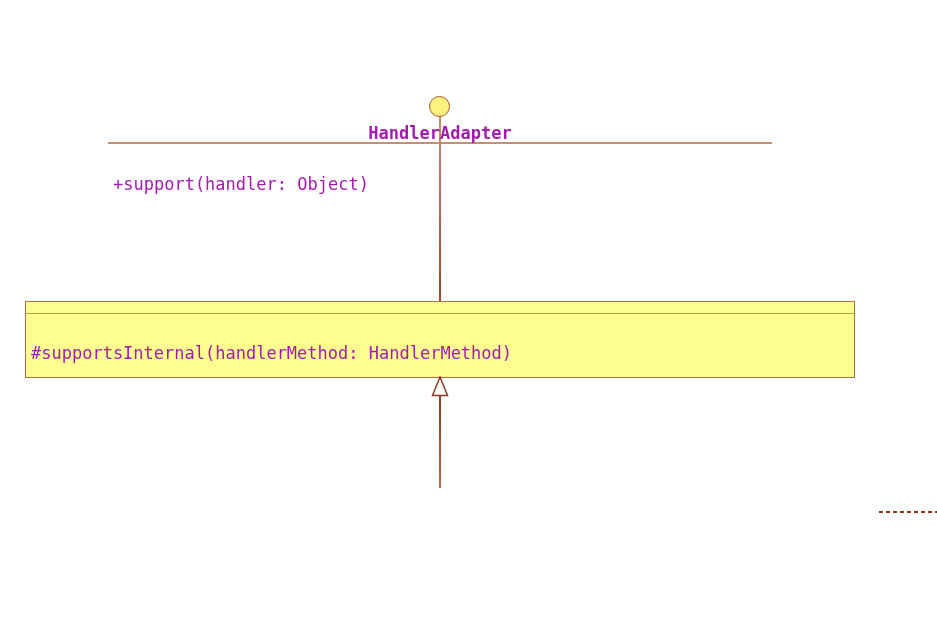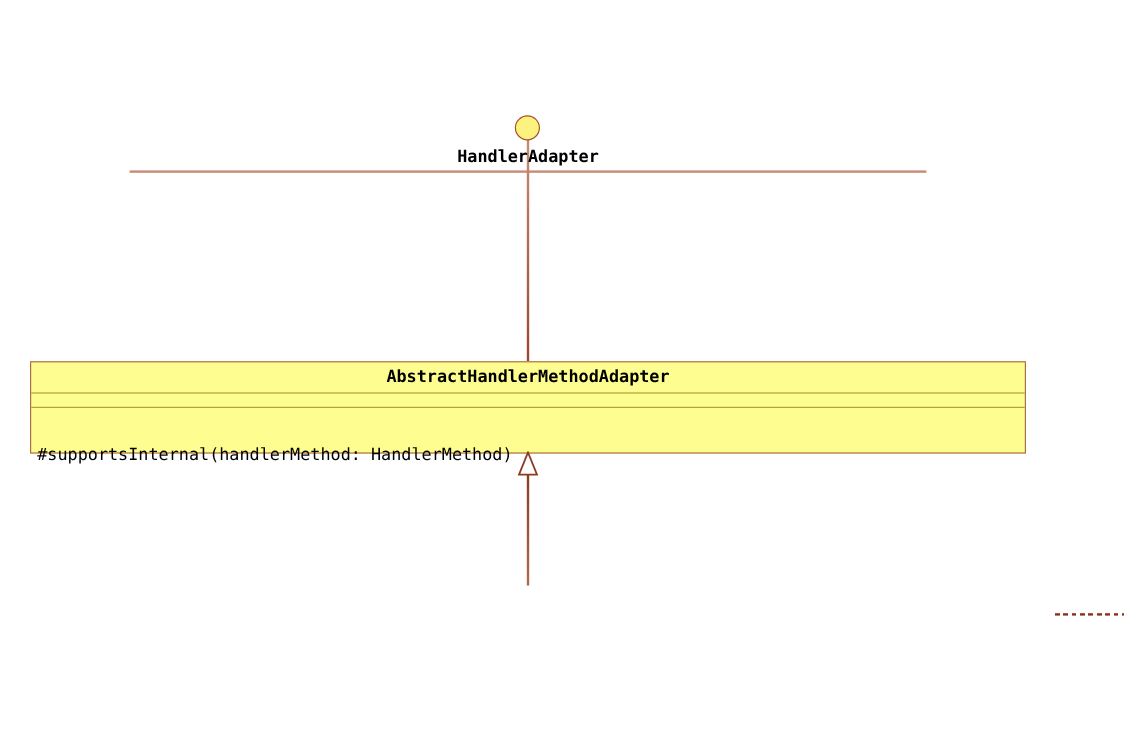--- a/index.html
+++ b/index.html
@@ -7,22 +7,22 @@
     padding: 0;
     background: #ffffff;
   }
   .canvas {
     position: relative;
     width: 937px;
     height: 619px;
     background: #ffffff;
     overflow: hidden;
     font-family: "DejaVu Sans Mono", "Liberation Mono", monospace;
-    font-size: 14px;
-    color: #000000;
+    font-size: 17px;
+    color: #a21caf;
   }
 
   
   .lollipop {
     position: absolute;
     left: 429px;
     top: 96px;
     width: 21px;
     height: 21px;
     border-radius: 50%;
@@ -140,24 +140,24 @@
 </head>
 <body>
 
 <div class="canvas">
 
   <div class="lollipop"></div>
   <div class="vline vline-realization"></div>
   <div class="iface-title">HandlerAdapter</div>
   <div class="iface-underline"></div>
   <div class="iface-methods">
+    <div>+support(handler: Object)</div>
   </div>
 
   <div class="uml-box box-abstract">
-    <div class="uml-title">AbstractHandlerMethodAdapter</div>
     <div class="uml-fields"></div>
     <div class="uml-methods">
       <div>#supportsInternal(handlerMethod: HandlerMethod)</div>
     </div>
   </div>
 
   <svg class="gen-arrowhead" width="22" height="21" viewBox="0 0 22 21">
     <polygon points="11,1 3.5,19.5 18.5,19.5" fill="#ffffff" stroke="#8E3B26" stroke-width="1.5"></polygon>
   </svg>
   <div class="vline vline-generalization"></div>

